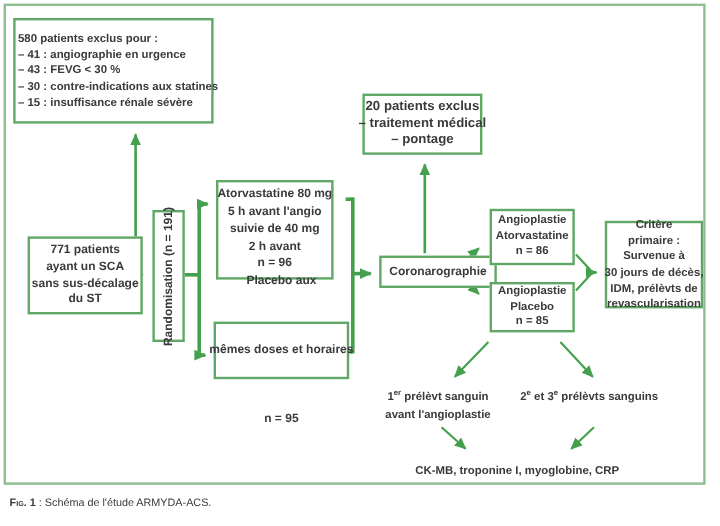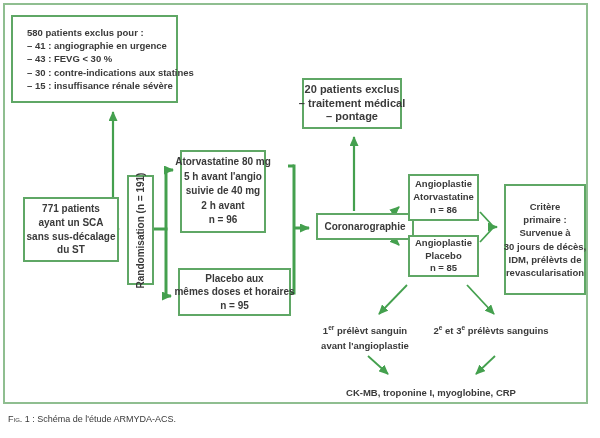--- a/index.html
+++ b/index.html
@@ -6,39 +6,39 @@
   body { font-family:"Liberation Sans", sans-serif; }
   .stage { position:relative; width:600px; height:438px; background:#ffffff; color:#3a3a3a; overflow:hidden; }
   .outer-border { position:absolute; left:3px; top:3px; width:585px; height:401px;
                   border:2px solid #8fbe90; box-sizing:border-box; background:transparent; }
   svg.connectors { position:absolute; left:0; top:0; width:600px; height:438px; pointer-events:none; }
   .box { position:absolute; box-sizing:border-box; border:2px solid #5fa765; background:#ffffff;
          display:flex; flex-direction:column; align-items:center; justify-content:center;
          font-weight:bold; text-align:center; color:#3a3a3a; }
   .box .ln { white-space:nowrap; }
   .b-excl580 { left:11px; top:15px; width:167px; height:88px; align-items:flex-start;
-               text-align:left; font-size:9.5px; line-height:13.2px; padding:4px 14px; }
+               text-align:left; font-size:9.5px; line-height:13.2px; padding:4px 2px; }
   .b-771 { left:23px; top:197px; width:96px; height:65px; font-size:10px; line-height:13.8px; }
   .b-rand { left:127px; top:175px; width:27px; height:110px; font-size:10px; }
   .b-rand .vtext { transform:rotate(-90deg); white-space:nowrap; }
-  .b-atorva { left:180px; top:150px; width:86px; height:83px; font-size:10px; line-height:14.4px; }
-  .b-placebo { left:178px; top:268px; width:113px; height:48px; font-size:10px; line-height:13.4px; }
+  .b-atorva { left:180px; top:150px; width:98px; height:83px; font-size:10px; line-height:14.4px; }
+  .b-placebo { left:178px; top:268px; width:113px; height:48px; font-size:10px; line-height:13.4px;gap:44px; }
   .b-excl20 { left:302px; top:78px; width:100px; height:51px; font-size:11px; line-height:13.6px; }
   .b-coro { left:316px; top:213px; width:98px; height:27px; font-size:10px; }
   .b-angio-a { left:408px; top:174px; width:71px; height:47px; font-size:9.5px; line-height:12.8px; }
   .b-angio-p { left:408px; top:235px; width:71px; height:42px; font-size:9.5px; line-height:12.4px; }
-  .b-critere { left:504px; top:184px; width:82px; height:111px; font-size:9.5px; line-height:13.2px; }
+  .b-critere { left:504px; top:184px; width:82px; height:73px; font-size:9.5px; line-height:13.2px; }
   .free-label { position:absolute; text-align:center; font-weight:bold; font-size:9.5px;
                 line-height:14.5px; color:#3a3a3a; }
   .t-prelev1 { left:306px; top:324px; width:118px; }
   .t-prelev23 { left:414px; top:324px; width:154px; }
   .t-biomarkers { left:338px; top:386px; width:186px; }
   sup { font-size:6.5px; line-height:0; vertical-align:super; }
   .caption { position:absolute; left:8px; top:414px; font-size:9px; color:#3a3a3a; }
-  .caption .cap-label { font-weight:normal; font-variant:small-caps; }
+  .caption .cap-label { font-weight:bold; font-variant:small-caps; }
 </style>
 </head>
 <body>
 
 <div class="stage">
 
   <div class="outer-border"></div>
 
   <svg class="connectors" viewBox="0 0 600 438">
     <defs>

